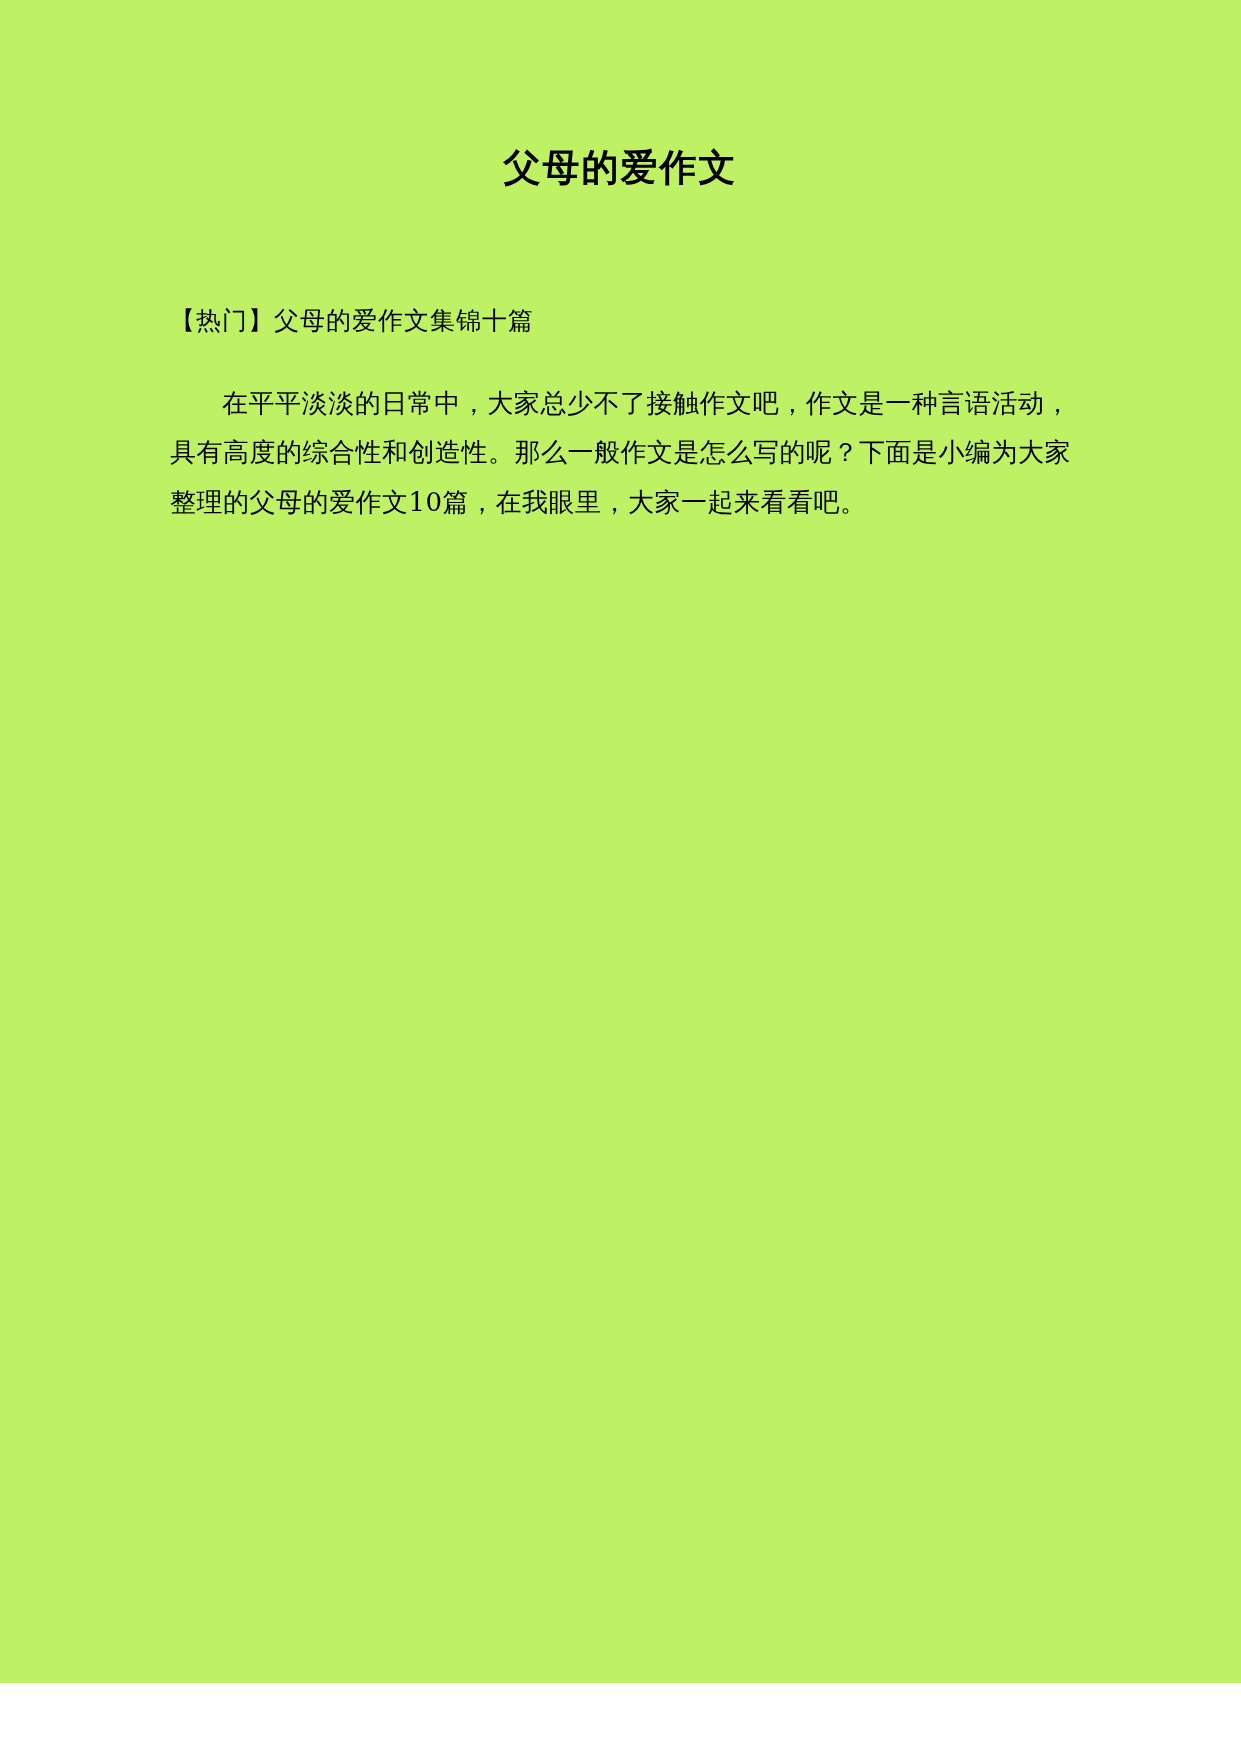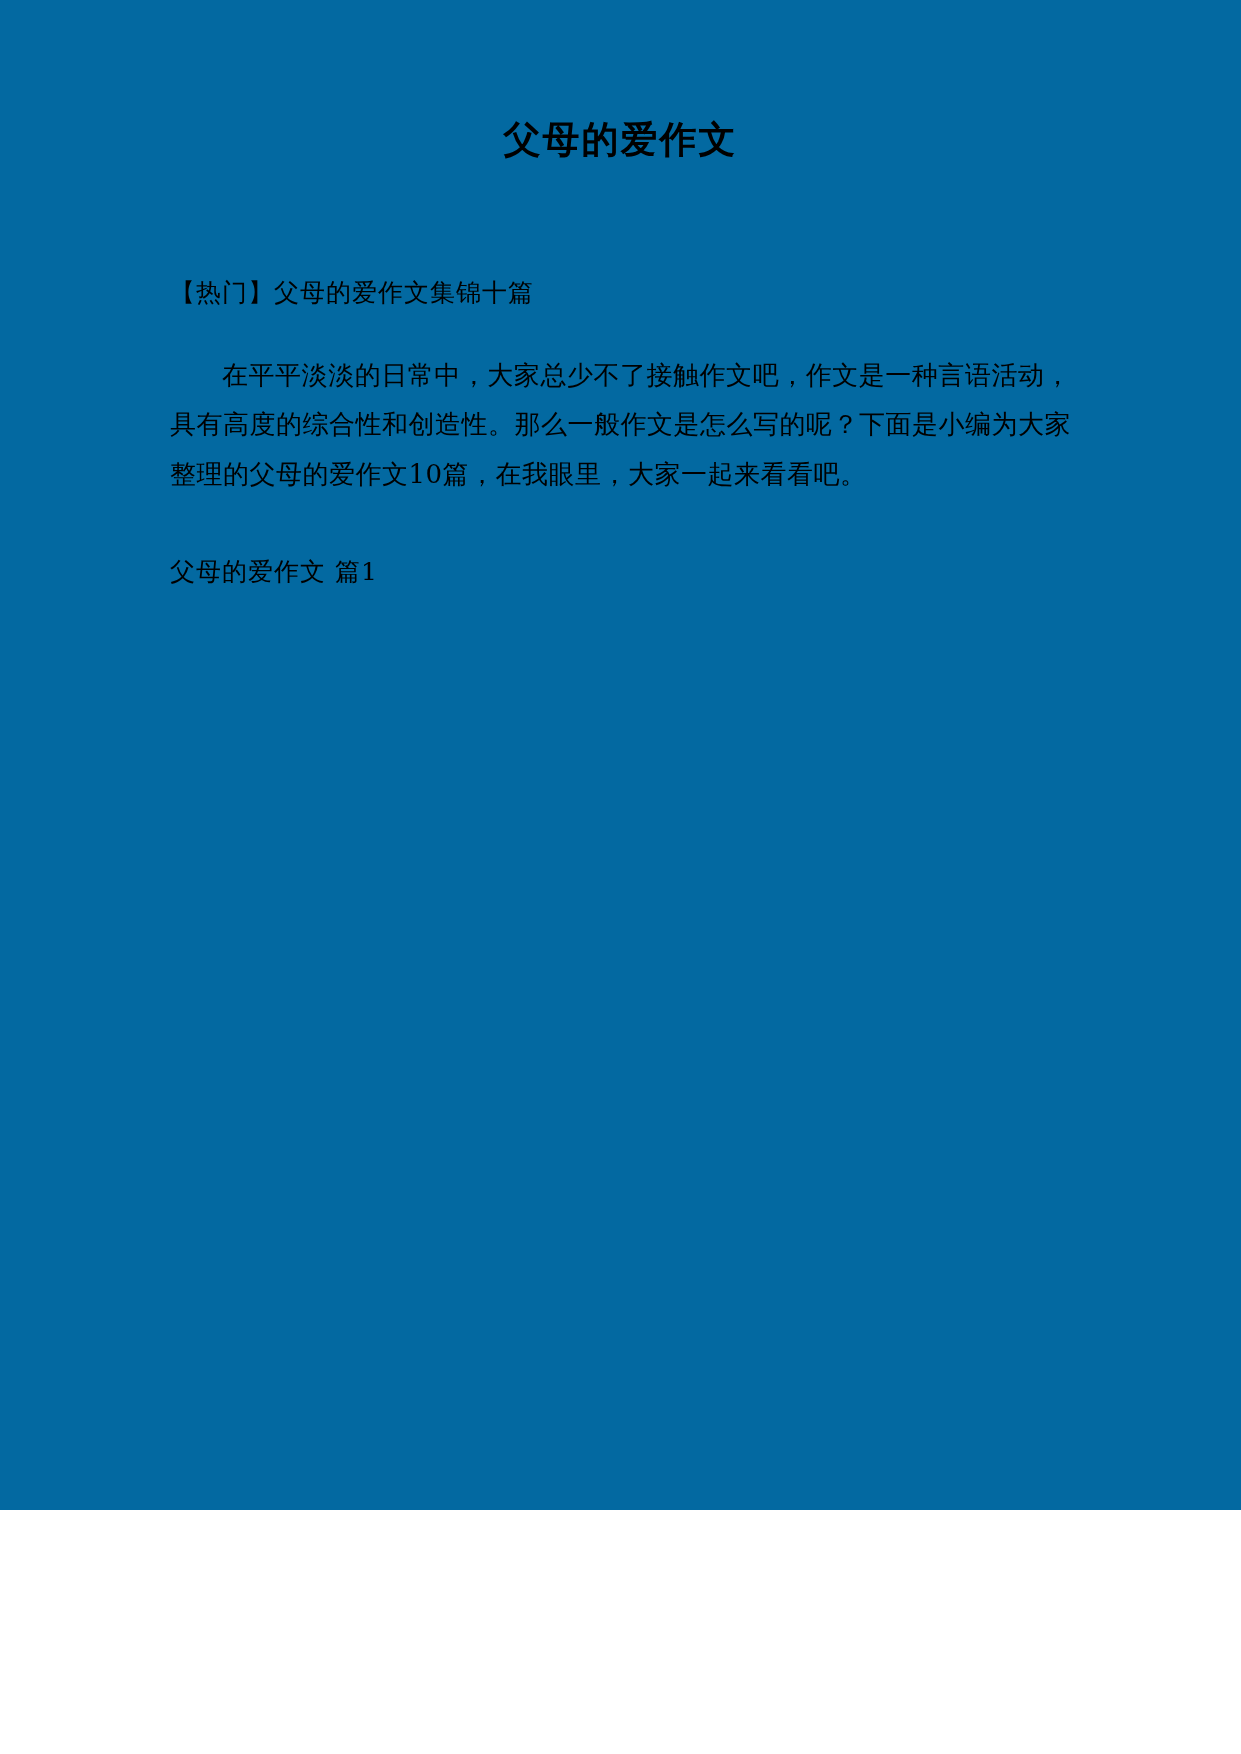--- a/index.html
+++ b/index.html
@@ -10,24 +10,24 @@
   body {
     width: 1241px;
     height: 1754px;
     font-family: "Liberation Serif", "DejaVu Serif", serif;
     color: #000000;
     -webkit-font-smoothing: antialiased;
   }
   .page {
     position: relative;
     width: 1241px;
-    height: 1510px;
+    height: 1683px;
     box-sizing: border-box;
-    padding: 92px 170px 100px 170px;
-    background: #0369a1;
+    padding: 120px 170px 100px 170px;
+    background: #bef264;
   }
   .doc-title {
     text-align: center;
     font-size: 37px;
     font-weight: bold;
     letter-spacing: 2px;
     margin: 22px 0 0 0;
     line-height: 1.4;
     font-family: "DejaVu Serif", "Liberation Serif", serif;
   }
@@ -65,17 +65,16 @@
 <body>
 
 <div class="page">
 
   <h1 class="doc-title">父母的爱作文</h1>
 
   <div class="subtitle">【热门】父母的爱作文集锦十篇</div>
 
   <p class="body-para indent">在平平淡淡的日常中，大家总少不了接触作文吧，作文是一种言语活动，具有高度的综合性和创造性。那么一般作文是怎么写的呢？下面是小编为大家整理的父母的爱作文10篇，在我眼里，大家一起来看看吧。</p>
 
-  <div class="section-label">父母的爱作文  篇1</div>
 
 
 
 </div>
 
 </body></html>

